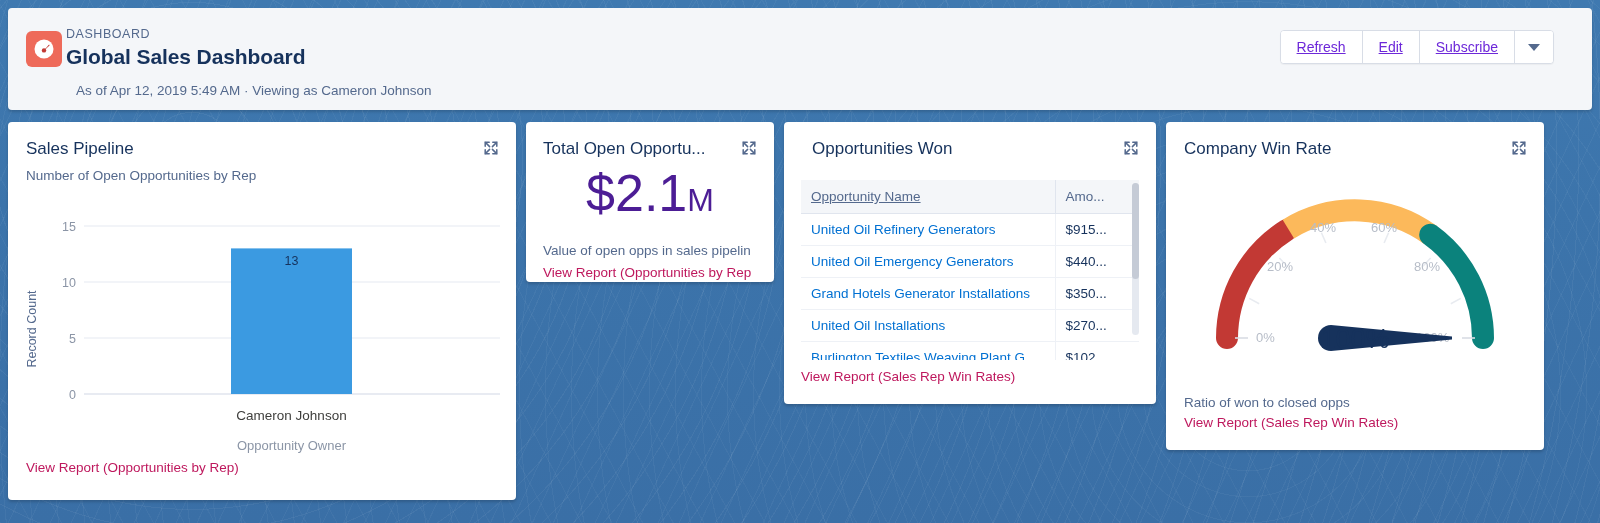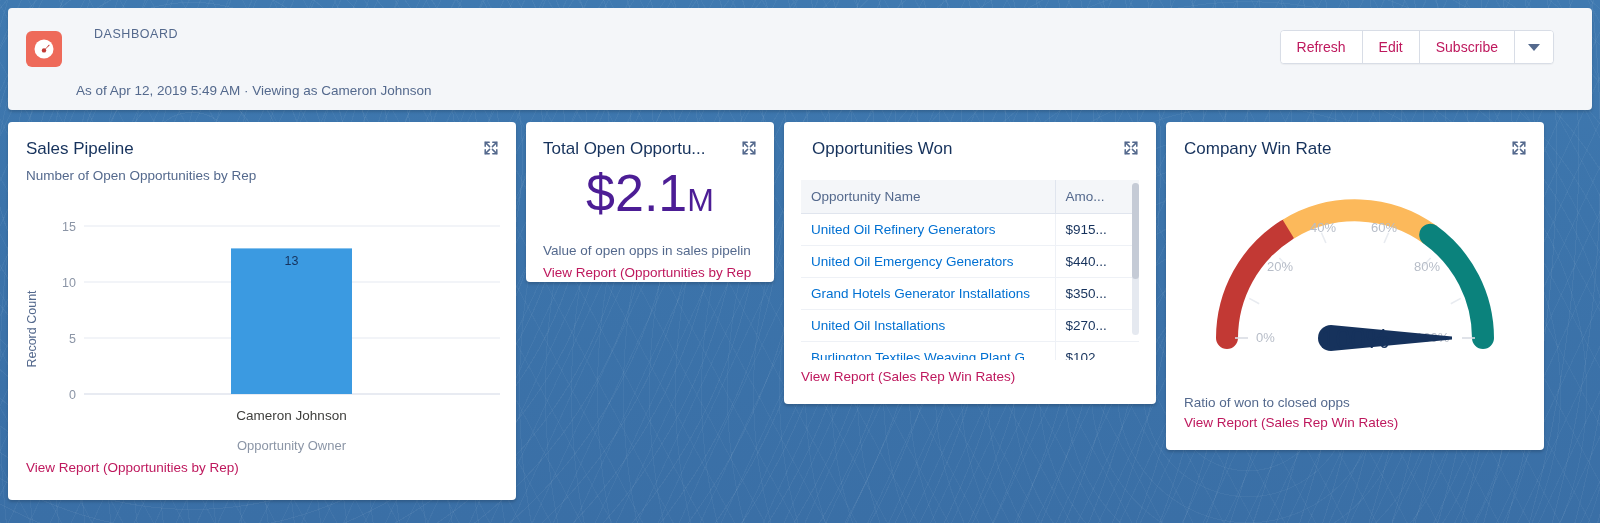--- a/index.html
+++ b/index.html
@@ -47,21 +47,21 @@
     height: 36px;
     border-radius: 6px;
     background: #ee6a5a;
     display: flex;
     align-items: center;
     justify-content: center;
     flex: none;
     margin-top: 5px;
   }
 
-  #header-text { margin-left: 32px; }
+  #header-text { margin-left: 4px; }
 
   #header-eyebrow {
     font-size: 12.5px;
     letter-spacing: 0.55px;
     color: #54698d;
     text-transform: uppercase;
     line-height: 16px;
   }
 
   #header-title {
@@ -92,28 +92,29 @@
     border: 1px solid #d8dde6;
     border-radius: 4px;
     overflow: hidden;
     background: #fff;
     box-shadow: 0 1px 1px rgba(0,0,0,0.04);
   }
 
   .hdr-btn {
     border: none;
     background: #fff;
-    color: #be185d;
+    color: #6d28d9;
     font-family: "Liberation Sans", sans-serif;
     font-size: 14px;
     padding: 0 16px;
     cursor: pointer;
     border-right: 1px solid #d8dde6;
     white-space: nowrap;
     line-height: 32px;
+    text-decoration: underline;
   }
   .hdr-btn:last-child { border-right: none; }
   #btn-menu { padding: 0 13px; display: flex; align-items: center; }
 
   .caret {
     width: 0; height: 0;
     border-left: 6px solid transparent;
     border-right: 6px solid transparent;
     border-top: 7px solid #54698d;
   }
@@ -215,21 +216,21 @@
     color: #54698d;
     font-size: 13.5px;
     font-weight: normal;
     text-align: left;
     padding: 9px 10px;
     border-bottom: 1px solid #e0e5ee;
     white-space: nowrap;
     overflow: hidden;
     text-overflow: ellipsis;
   }
-  #opps-table th:first-child { border-right: 1px solid #e0e5ee; width: 254px; }
+  #opps-table th:first-child { border-right: 1px solid #e0e5ee; width: 254px; text-decoration: underline; }
   #opps-table td {
     font-size: 13.5px;
     padding: 8px 10px;
     border-bottom: 1px solid #eef1f6;
     white-space: nowrap;
     overflow: hidden;
     text-overflow: ellipsis;
     color: #16325c;
   }
   #opps-table td:first-child { border-right: 1px solid #eef1f6; color: #0070d2; cursor: pointer; }
@@ -290,20 +291,21 @@
   <div id="header-left">
     <div id="dashboard-app-icon">
       <svg width="24" height="24" viewBox="0 0 24 24">
         <circle cx="12" cy="12" r="9.5" fill="#ffffff"></circle>
         <path d="M12 13.3 C 12 13.3 16.4 8.2 16.9 7.8 C 17.3 7.5 17.8 8.0 17.5 8.4 C 17.1 8.9 12 13.3 12 13.3 Z" fill="#c23934"></path>
         <circle cx="12" cy="13.4" r="2.2" fill="#c23934"></circle>
       </svg>
     </div>
     <div id="header-text">
       <div id="header-eyebrow">DASHBOARD</div>
+      <div id="header-title">Global Sales Dashboard</div>
     </div>
   </div>
 
   <div id="header-subtitle">As of Apr 12, 2019 5:49 AM · Viewing as Cameron Johnson</div>
 
   <div id="header-actions">
     <button class="hdr-btn">Refresh</button>
     <button class="hdr-btn">Edit</button>
     <button class="hdr-btn">Subscribe</button>
     <button class="hdr-btn" id="btn-menu">

